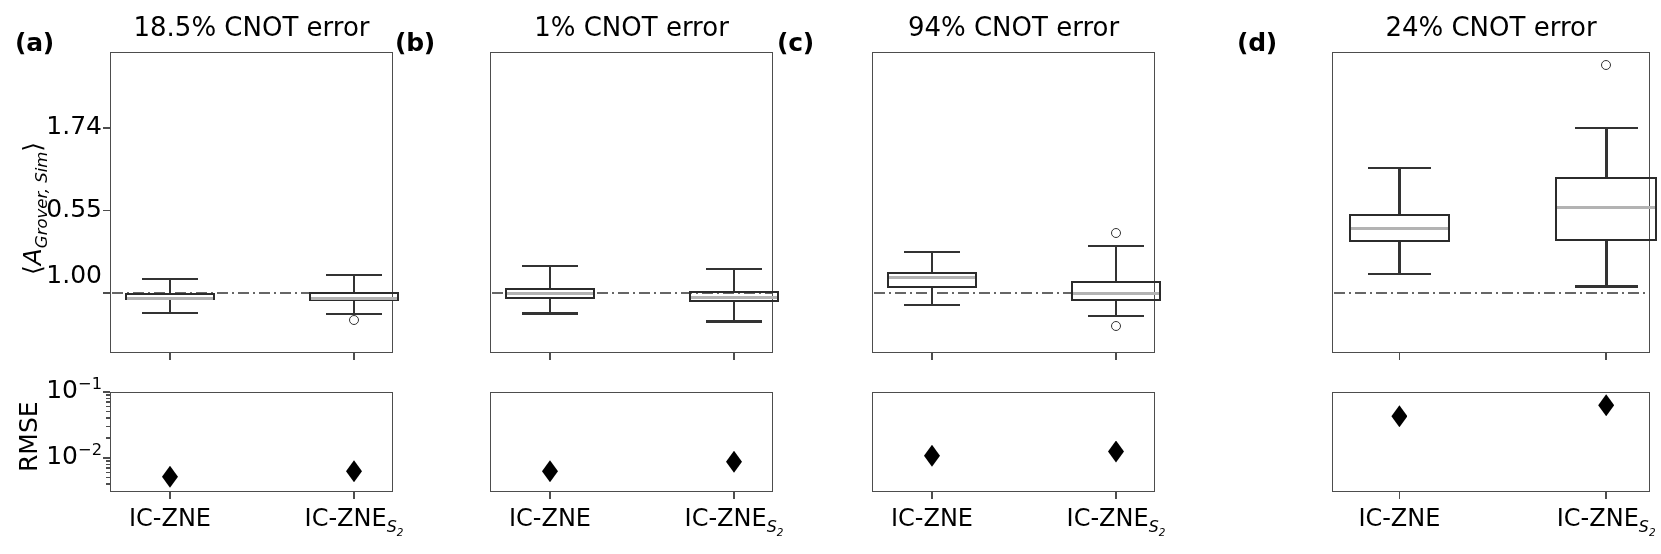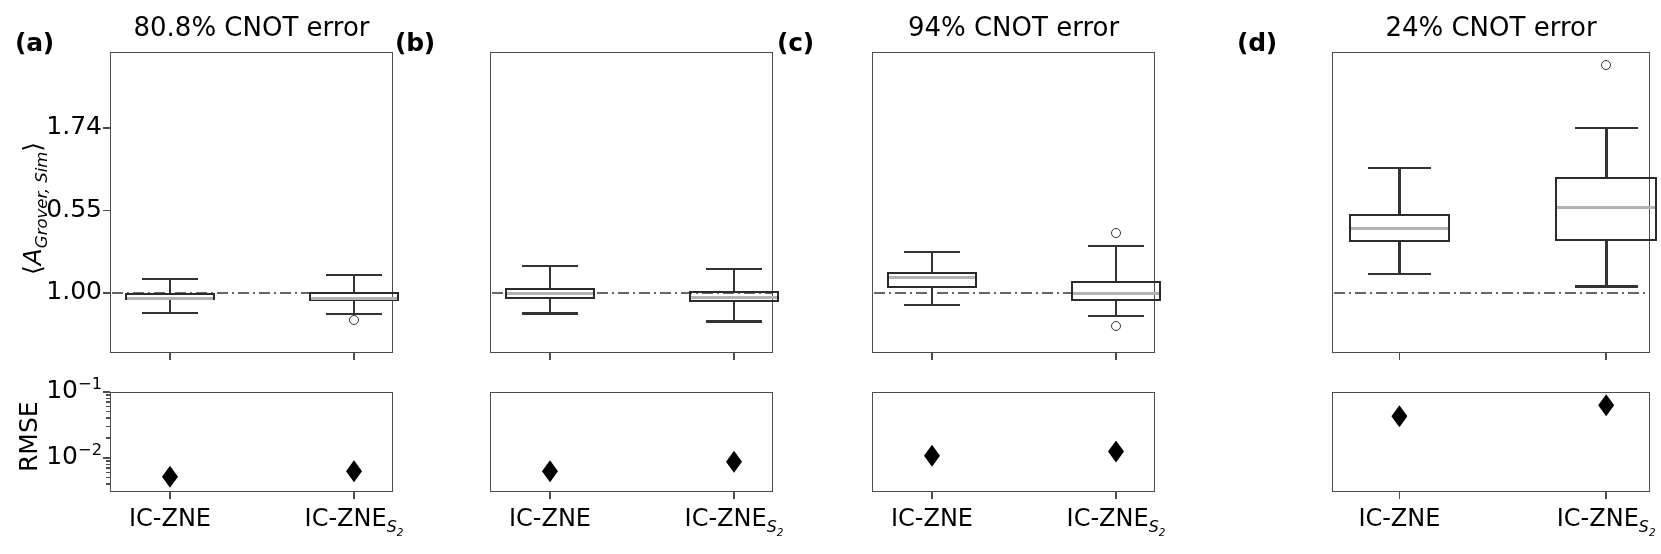--- a/index.html
+++ b/index.html
@@ -27,42 +27,42 @@
 </head>
 <body>
 
 <div id="root">
     <div class="ylabel-main" style="left: 18px; top: 275px;"><span class="mathlab">⟨<i>A</i><sub><i>Grover, Sim</i></sub>⟩</span></div>
     <div class="ylabel-rmse" style="left: 14px; top: 472px;">RMSE</div>
     <div class="ytick-label" style="left: 46px; top: 111px; width: 56px;">1.74</div>
     <div class="tick" style="left: 103px; top: 127.2px; width: 7px; height: 1.6px;"></div>
     <div class="ytick-label" style="left: 46px; top: 193.5px; width: 56px;">0.55</div>
     <div class="tick" style="left: 103px; top: 209.7px; width: 7px; height: 1.6px;"></div>
-    <div class="ytick-label" style="left: 46px; top: 276px; width: 56px;">1.00</div>
+    <div class="ytick-label" style="left: 46px; top: 260px; width: 56px;">1.00</div>
     <div class="tick" style="left: 103px; top: 292.2px; width: 7px; height: 1.6px;"></div>
     <div class="ytick-label-rmse" style="left: 34px; top: 374px; width: 68px;">10<sup style="font-size:0.65em">−1</sup></div>
     <div class="tick" style="left: 103px; top: 391.2px; width: 7px; height: 1.6px;"></div>
     <div class="ytick-label-rmse" style="left: 34px; top: 440px; width: 68px;">10<sup style="font-size:0.65em">−2</sup></div>
     <div class="tick" style="left: 103px; top: 457.2px; width: 7px; height: 1.6px;"></div>
     <div class="tick" style="left: 106px; top: 394.22px; width: 4px; height: 1.4px;"></div>
     <div class="tick" style="left: 106px; top: 397.596px; width: 4px; height: 1.4px;"></div>
     <div class="tick" style="left: 106px; top: 401.424px; width: 4px; height: 1.4px;"></div>
     <div class="tick" style="left: 106px; top: 405.842px; width: 4px; height: 1.4px;"></div>
     <div class="tick" style="left: 106px; top: 411.068px; width: 4px; height: 1.4px;"></div>
     <div class="tick" style="left: 106px; top: 417.464px; width: 4px; height: 1.4px;"></div>
     <div class="tick" style="left: 106px; top: 425.71px; width: 4px; height: 1.4px;"></div>
     <div class="tick" style="left: 106px; top: 437.332px; width: 4px; height: 1.4px;"></div>
     <div class="tick" style="left: 106px; top: 460.22px; width: 4px; height: 1.4px;"></div>
     <div class="tick" style="left: 106px; top: 463.596px; width: 4px; height: 1.4px;"></div>
     <div class="tick" style="left: 106px; top: 467.424px; width: 4px; height: 1.4px;"></div>
     <div class="tick" style="left: 106px; top: 471.842px; width: 4px; height: 1.4px;"></div>
     <div class="tick" style="left: 106px; top: 477.068px; width: 4px; height: 1.4px;"></div>
     <div class="tick" style="left: 106px; top: 483.464px; width: 4px; height: 1.4px;"></div>
     <div class="panel-letter" style="left: 15px; top: 28px;">(a)</div>
-    <div class="panel-title" style="left: 110px; top: 12px; width: 283px;">80.8% CNOT error</div>
+    <div class="panel-title" style="left: 110px; top: 12px; width: 283px;">18.5% CNOT error</div>
     <div class="axes" style="left: 110px; top: 52px; width: 283px; height: 301px;"></div>
     <svg width="280" height="6" style="position: absolute; left: 111.5px; top: 290px;">
       <line x1="0" y1="3" x2="280" y2="3" stroke="#666666" stroke-width="2.2" stroke-dasharray="11,4,2,4"></line>
     </svg>
     <div class="axes" style="left: 110px; top: 392px; width: 283px; height: 100px;"></div>
     <div class="boxline" style="left: 168.996px; top: 278.975px; width: 2.4px; height: 14.025px;"></div>
     <div class="boxline" style="left: 141.922px; top: 277.775px; width: 56.1472px; height: 2.6px;"></div>
     <div class="boxline" style="left: 168.996px; top: 300.425px; width: 2.4px; height: 12.375px;"></div>
     <div class="boxline" style="left: 141.922px; top: 311.6px; width: 56.1472px; height: 2.6px;"></div>
     <div class="boxrect" style="left: 124.716px; top: 293px; width: 90.56px; height: 7.425px;"></div>
@@ -76,20 +76,21 @@
     <div class="boxline" style="left: 353.003px; top: 300.92px; width: 2.4px; height: 13.035px;"></div>
     <div class="boxline" style="left: 325.929px; top: 312.755px; width: 56.1472px; height: 2.6px;"></div>
     <div class="boxrect" style="left: 308.723px; top: 292.01px; width: 90.56px; height: 8.91px;"></div>
     <div class="median" style="left: 310.723px; top: 297.44px; width: 86.56px;"></div>
     <div class="flier" style="left: 349.003px; top: 315.225px; width: 10px; height: 10px;"></div>
     <div class="xtick" style="left: 353.203px; top: 353px;"></div>
     <div class="diamond" style="left: 346.003px; top: 460.244px; width: 16px; height: 22px; clip-path: polygon(50% 0%, 100% 50%, 50% 100%, 0% 50%);"></div>
     <div class="xtick" style="left: 353.203px; top: 492px;"></div>
     <div class="xtick-label" style="left: 244.003px; top: 504px; width: 220px;">IC-ZNE<sub><i>S<sub>2</sub></i></sub></div>
     <div class="panel-letter" style="left: 395px; top: 28px;">(b)</div>
+    <div class="panel-title" style="left: 490px; top: 12px; width: 283px;">1% CNOT error</div>
     <div class="axes" style="left: 490px; top: 52px; width: 283px; height: 301px;"></div>
     <svg width="280" height="6" style="position: absolute; left: 491.5px; top: 290px;">
       <line x1="0" y1="3" x2="280" y2="3" stroke="#666666" stroke-width="2.2" stroke-dasharray="11,4,2,4"></line>
     </svg>
     <div class="axes" style="left: 490px; top: 392px; width: 283px; height: 100px;"></div>
     <div class="boxline" style="left: 548.996px; top: 265.94px; width: 2.4px; height: 21.945px;"></div>
     <div class="boxline" style="left: 521.922px; top: 264.74px; width: 56.1472px; height: 2.6px;"></div>
     <div class="boxline" style="left: 548.996px; top: 298.94px; width: 2.4px; height: 14.52px;"></div>
     <div class="boxline" style="left: 521.922px; top: 312.26px; width: 56.1472px; height: 2.6px;"></div>
     <div class="boxrect" style="left: 504.716px; top: 287.885px; width: 90.56px; height: 11.055px;"></div>

